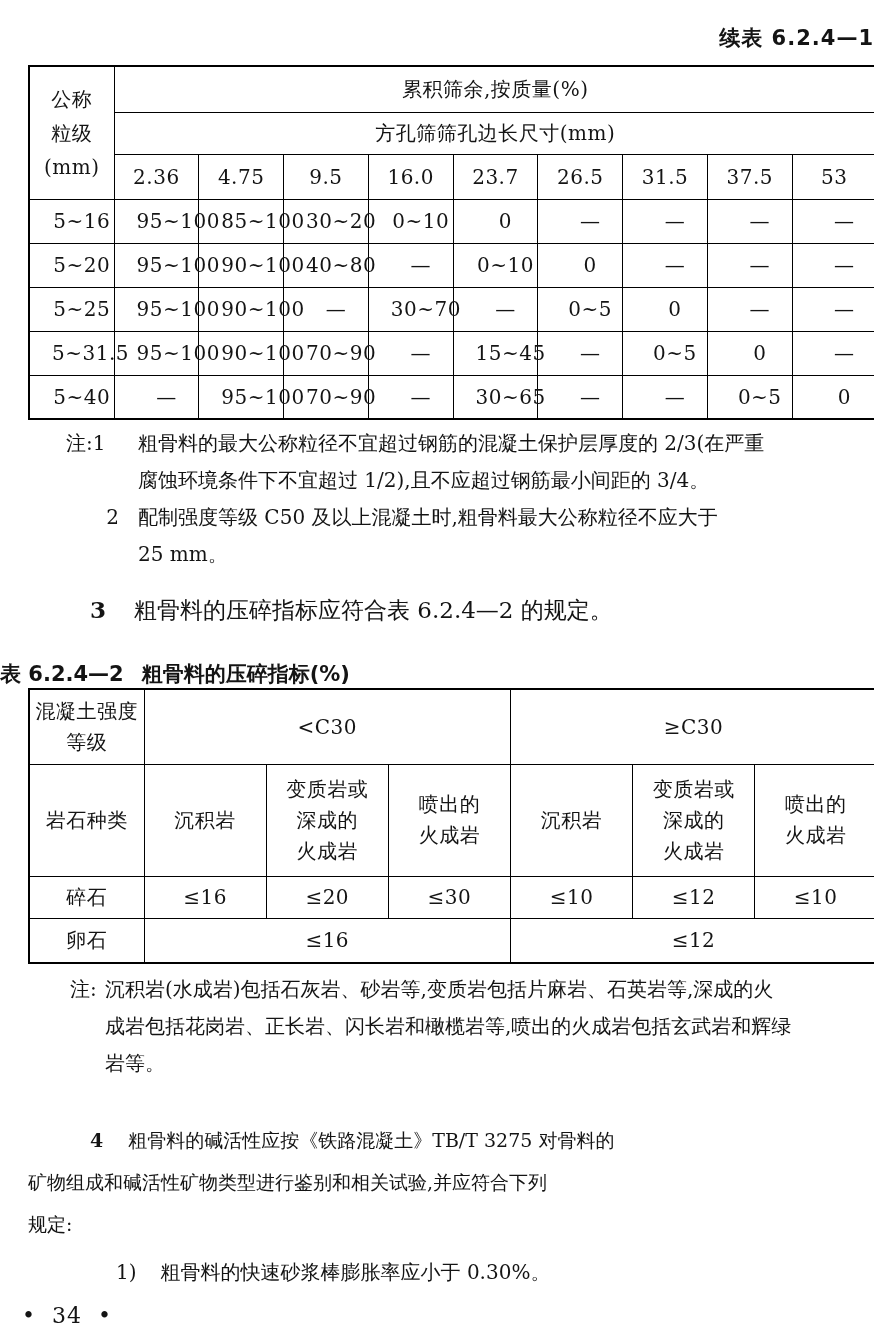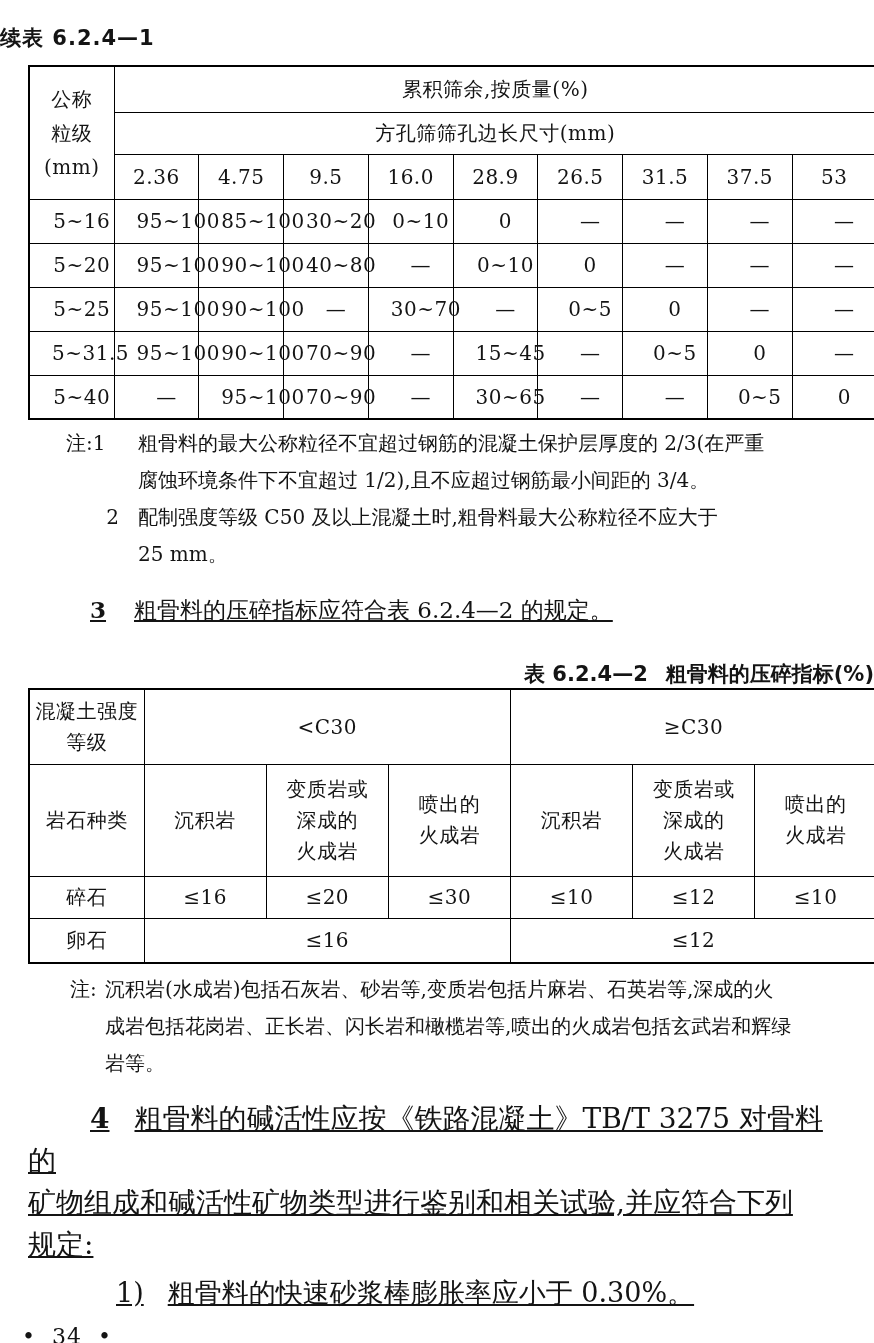--- a/index.html
+++ b/index.html
@@ -3,21 +3,21 @@
 <meta charset="utf-8">
 <style>
   * { box-sizing: border-box; }
   html,body { margin:0; padding:0; background:#e8e8e8; }
   .page {
     width:874px; height:1343px; background:#ffffff; color:#141414;
     font-family:"DejaVu Serif","Liberation Serif",serif;
     position:relative; overflow:hidden; margin:0 auto;
   }
   .title1 {
-    padding-top:24px; text-align:left;
+    padding-top:24px; text-align:right;
     font-family:"DejaVu Sans","Liberation Sans",sans-serif;
     font-weight:bold; font-size:21px; letter-spacing:1px;
   }
   table.doc {
     border-collapse:collapse; table-layout:fixed; width:850px;
     margin-left:28px; border:2px solid #000;
   }
   table.doc td {
     border:1px solid #000; text-align:center; vertical-align:middle;
     font-size:20px; padding:0 2px; letter-spacing:0.5px;
@@ -32,35 +32,35 @@
   .t2 tr.r1 td { height:75px; }
   .t2 tr.r2 td { height:112px; line-height:31px; }
   .t2 tr.r3 td { height:42px; }
   .t2 tr.r4 td { height:45px; }
   .ml { white-space:pre-line; }
   .notes1 { margin:5px 28px 0 66px; }
   .note-row { display:flex; font-size:20px; line-height:37px; }
   .note-row .marker { flex:0 0 72px; }
   .note-row.second .marker { text-align:right; padding-right:19px; }
   .note-row .body { flex:1; white-space:pre-line; }
-  .para3 { margin:16px 28px 0 90px; font-size:23px; line-height:42px;text-decoration:underline; }
+  .para3 { margin:16px 28px 0 90px; font-size:23px; line-height:42px; }
   .pnum { font-weight:bold; margin-right:28px; }
   .t2title {
-    margin-top:29px; text-align:right;
+    margin-top:29px; text-align:left;
     font-family:"DejaVu Sans","Liberation Sans",sans-serif;
     font-weight:bold; font-size:21px;
   }
   .t2title .tt { margin-left:18px; }
   .note2 { display:flex; margin:7px 28px 0 70px; font-size:20px; line-height:37px; }
   .note2 .marker { flex:0 0 35px; }
   .note2 .body { flex:1; white-space:pre-line; }
-  .para4 { margin:16px 28px 0 28px; font-size:28px; line-height:42px; text-indent:62px;text-decoration:underline; }
+  .para4 { margin:37px 28px 0 28px; font-size:19px; line-height:42px; text-indent:62px; }
   .para4 .pnum { margin-right:25px; }
   .para4 .ptext { white-space:pre-line; }
-  .item1 { margin:6px 28px 0 116px; font-size:27px; line-height:42px;text-decoration:underline; }
+  .item1 { margin:6px 28px 0 116px; font-size:20px; line-height:42px; }
   .item1 .imark { margin-right:24px; }
   .pageno { margin:10px 28px 0 22px; font-size:22px; word-spacing:8px; letter-spacing:1px; }
 </style>
 </head>
 <body>
 
 <div class="page">
 
   <div class="title1">续表 6.2.4—1</div>
 
@@ -85,21 +85,21 @@
         <td colspan="9">累积筛余,按质量(%)</td>
       </tr>
       <tr class="h2">
         <td colspan="9">方孔筛筛孔边长尺寸(mm)</td>
       </tr>
       <tr class="h3">
         <td>2.36</td>
         <td>4.75</td>
         <td>9.5</td>
         <td>16.0</td>
-        <td>28.9</td>
+        <td>23.7</td>
         <td>26.5</td>
         <td>31.5</td>
         <td>37.5</td>
         <td>53</td>
       </tr>
       <tr class="dr">
         <td>5~16</td>
         <td>95~100</td>
         <td>85~100</td>
         <td>30~20</td>

